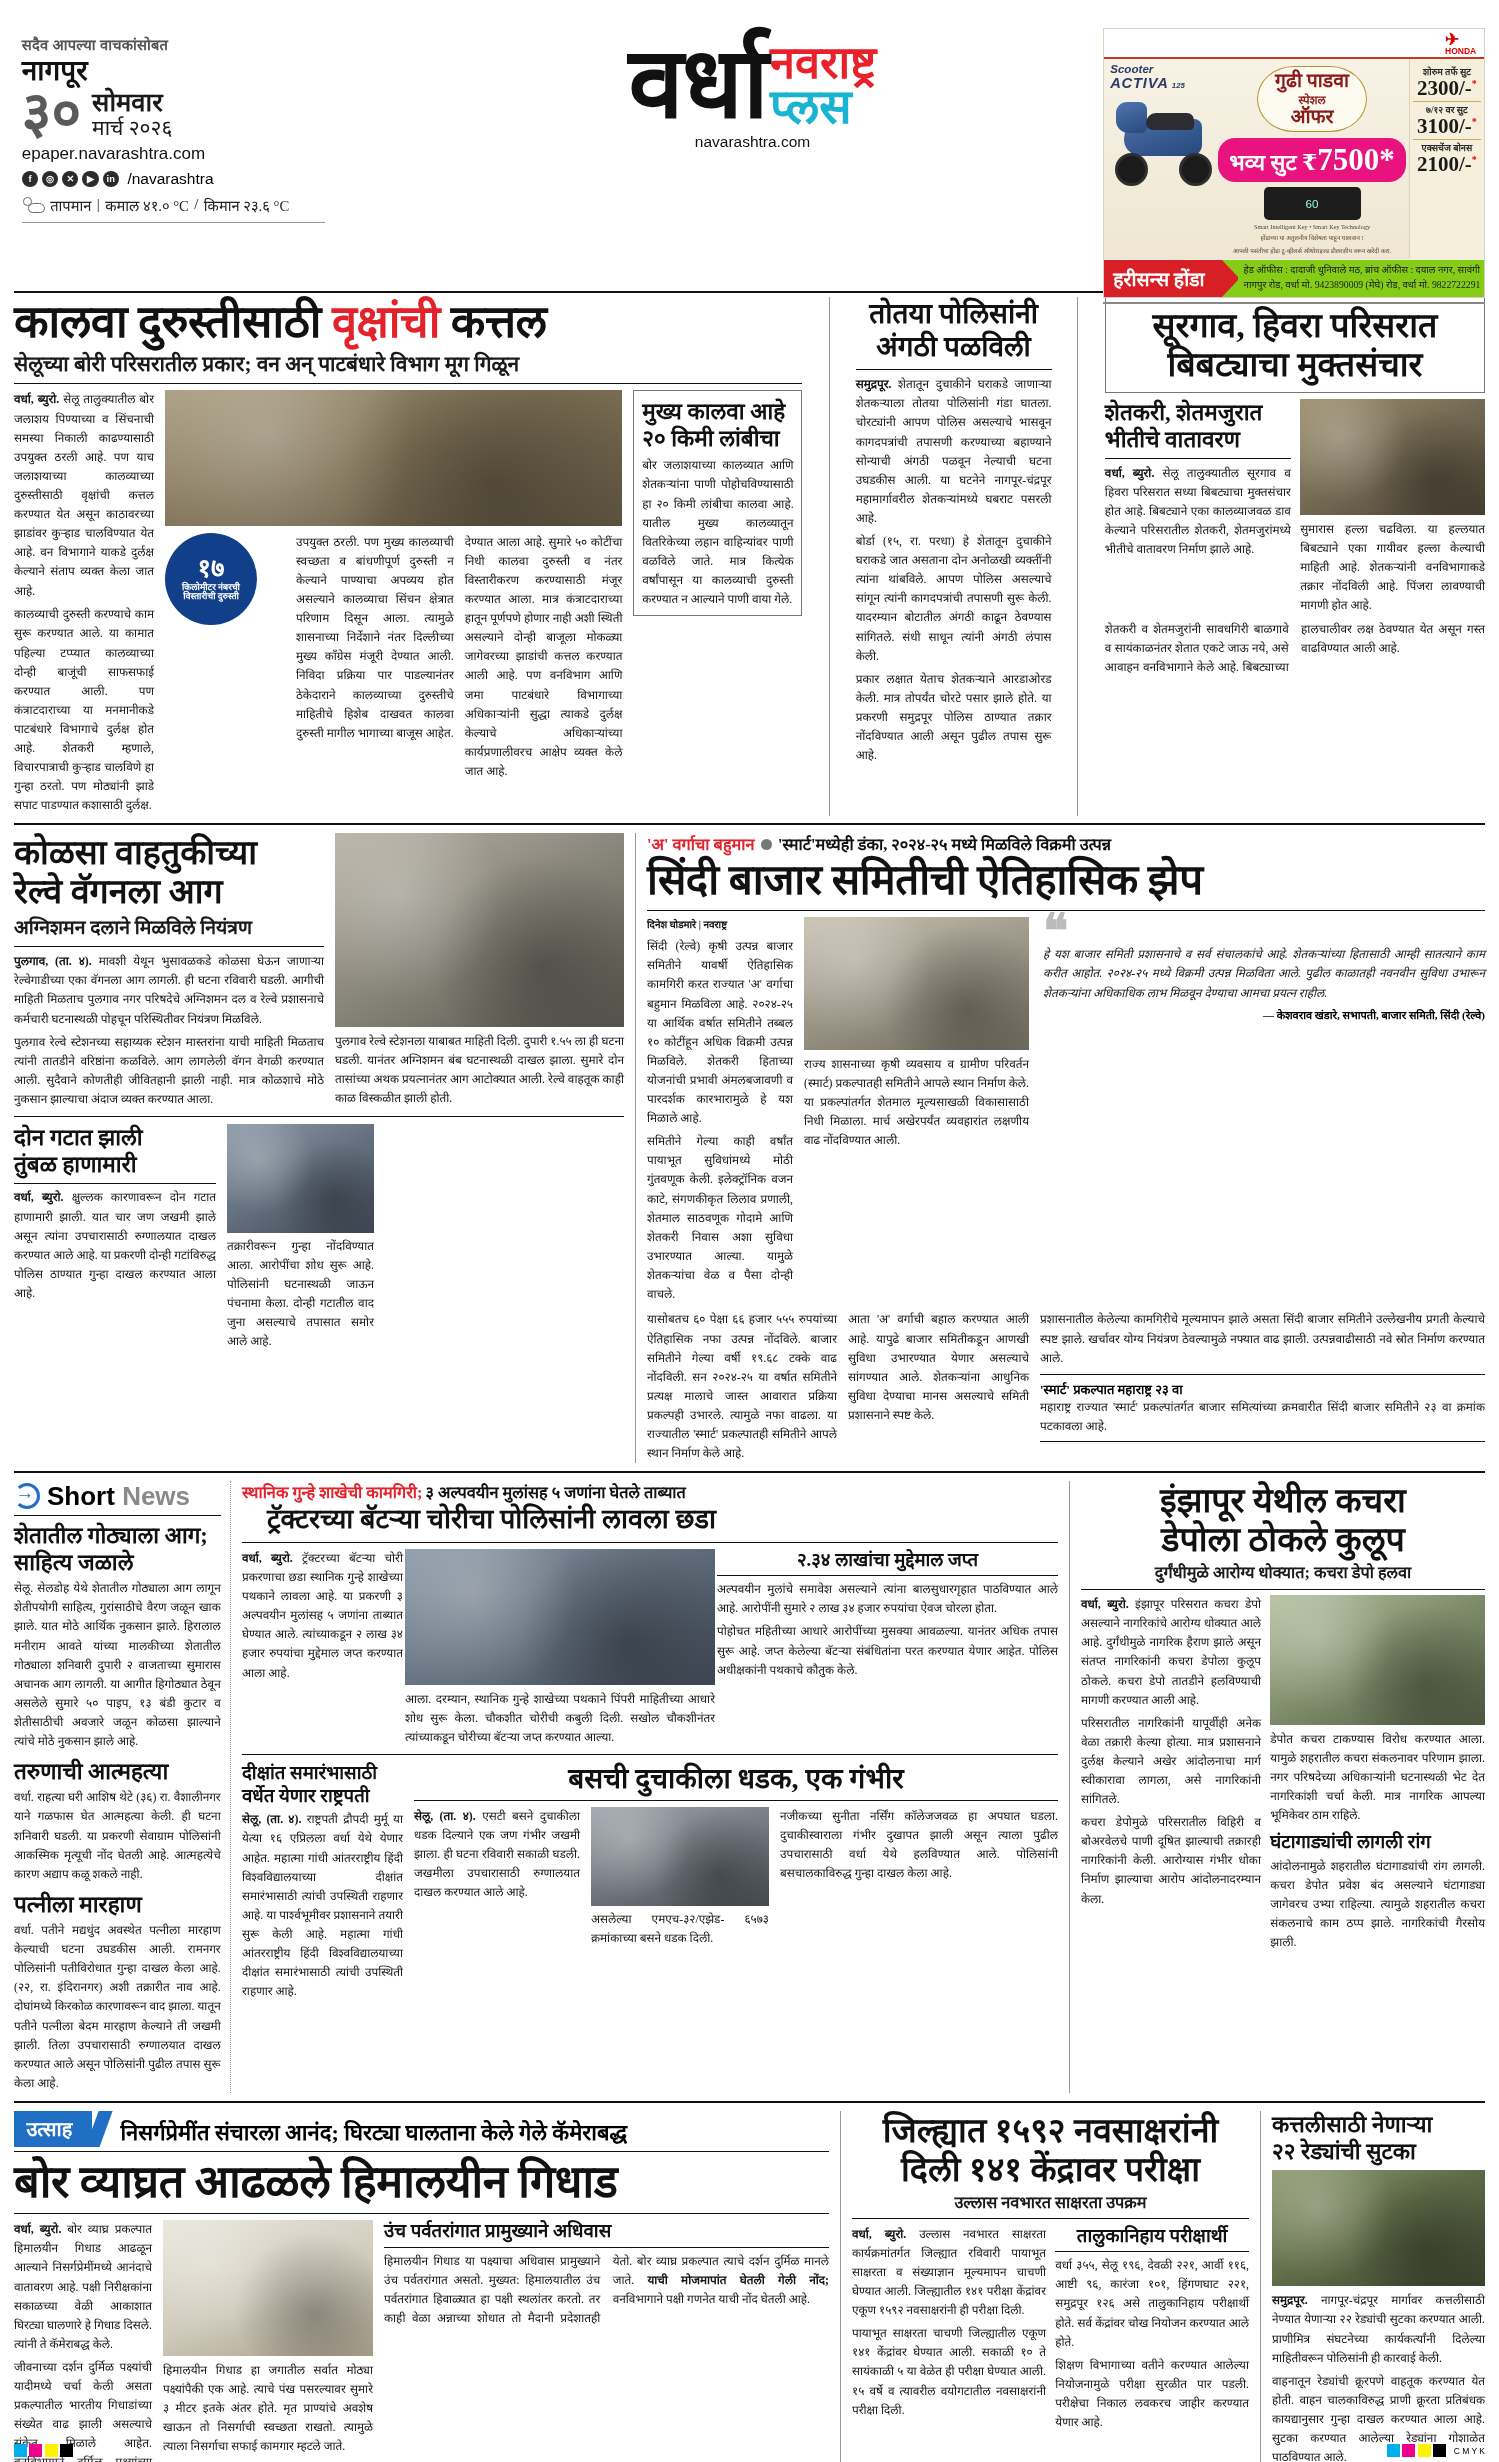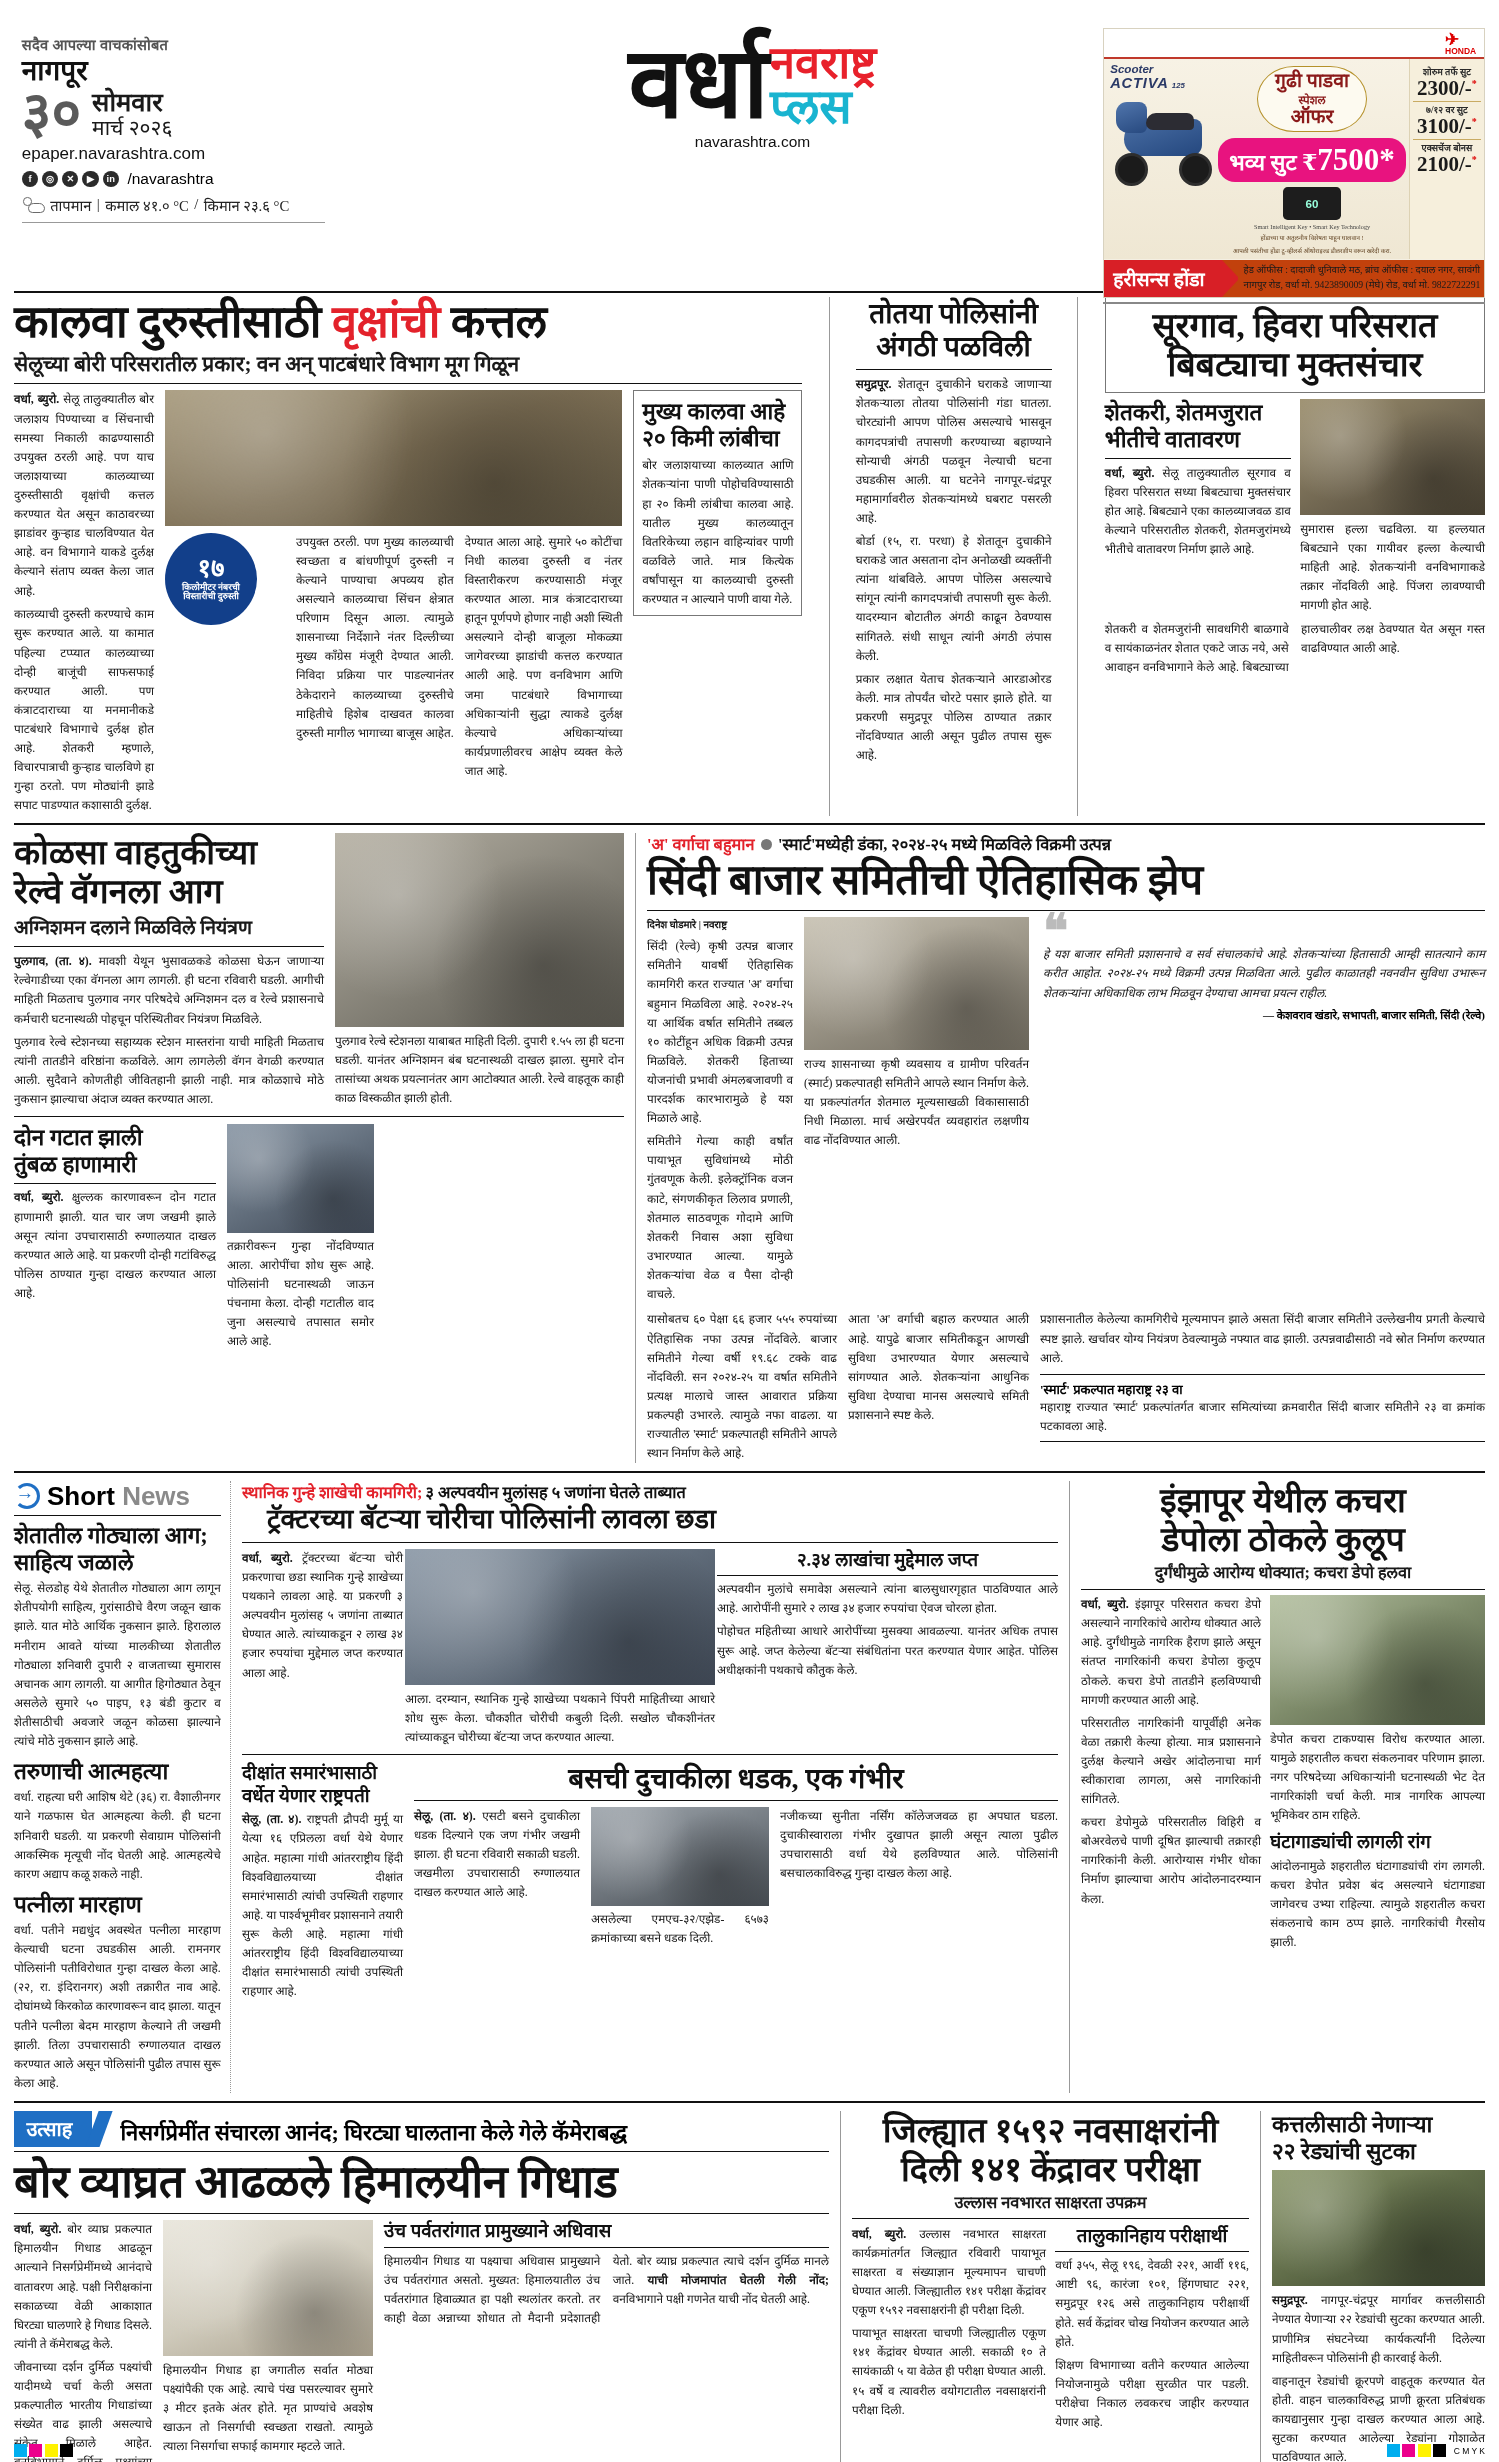--- a/index.html
+++ b/index.html
@@ -147,38 +147,37 @@
   .ad-b1 { font-size: 19.4px; font-weight: 800; color: #8b1a1a; line-height: 1.05; }
   .ad-b2 { font-size: 11.6px; font-weight: 700; color: #8b1a1a; }
   .ad-b3 { font-size: 19.4px; font-weight: 800; color: #8b1a1a; line-height: 1.05; }
   .ad-discount {
     margin: 6.2px auto 0; background: #e8137f; color: #fff;
     border-radius: 17px; padding: 3.9px 11px; display: inline-block;
     font-size: 22px; font-weight: 800; white-space: nowrap;
   }
   .ad-discount .big { font-size: 31px; }
   .ad-meter {
-    margin: 5.4px auto 0; width: 58px; height: 33px; background:#1d1d1d;
+    margin: 5.4px auto 0; width: 97px; height: 33px; background:#1d1d1d;
     border-radius: 4.7px; color:#9fd; font-size: 11.6px;
     display:flex; align-items:center; justify-content:center;
     font-family:"Liberation Sans",sans-serif;
-    font-weight:bold;
   }
   .ad-feat { font-size: 6.2px; color:#444; margin-top:3.1px; }
   .ad-fine { font-size: 6.2px; color: #5a3b1a; margin-top: 3.9px; line-height:1.4; }
   .ad-right {
     width: 92px; background: #f6efdc; border-left: 0.8px solid #ddd2b4;
     padding: 4.7px 3.1px; text-align: center;
   }
   .ad-off { padding: 1.6px 0; }
   .ad-off + .ad-off { border-top: 0.8px solid #c9ab63; }
   .ad-off-l { font-size: 9.3px; font-weight: 700; color: #2b2b2b; }
   .ad-off-v { font-size: 21px; font-weight: 800; color: #1a1a1a; line-height: 1; }
   .ad-off-v sup { font-size: 10px; color:#d00; }
-  .ad-footer { display: flex; align-items: stretch; background: #c2410c; margin-top:1.6px;}
+  .ad-footer { display: flex; align-items: stretch; background: #84cc16; margin-top:1.6px;}
   .ad-dealer {
     background: #d81f26; color: #fff; font-size: 19.4px; font-weight: 800;
     padding: 4.7px 17px 4.7px 9.3px; position: relative; white-space: nowrap;
     display:flex; align-items:center;
   }
   .ad-dealer:after {
     content:""; position:absolute; right:-16.3px; top:0; bottom:0; width:0;
     border-left: 16.3px solid #d81f26;
     border-top: 17px solid transparent; border-bottom: 17px solid transparent;
   }

